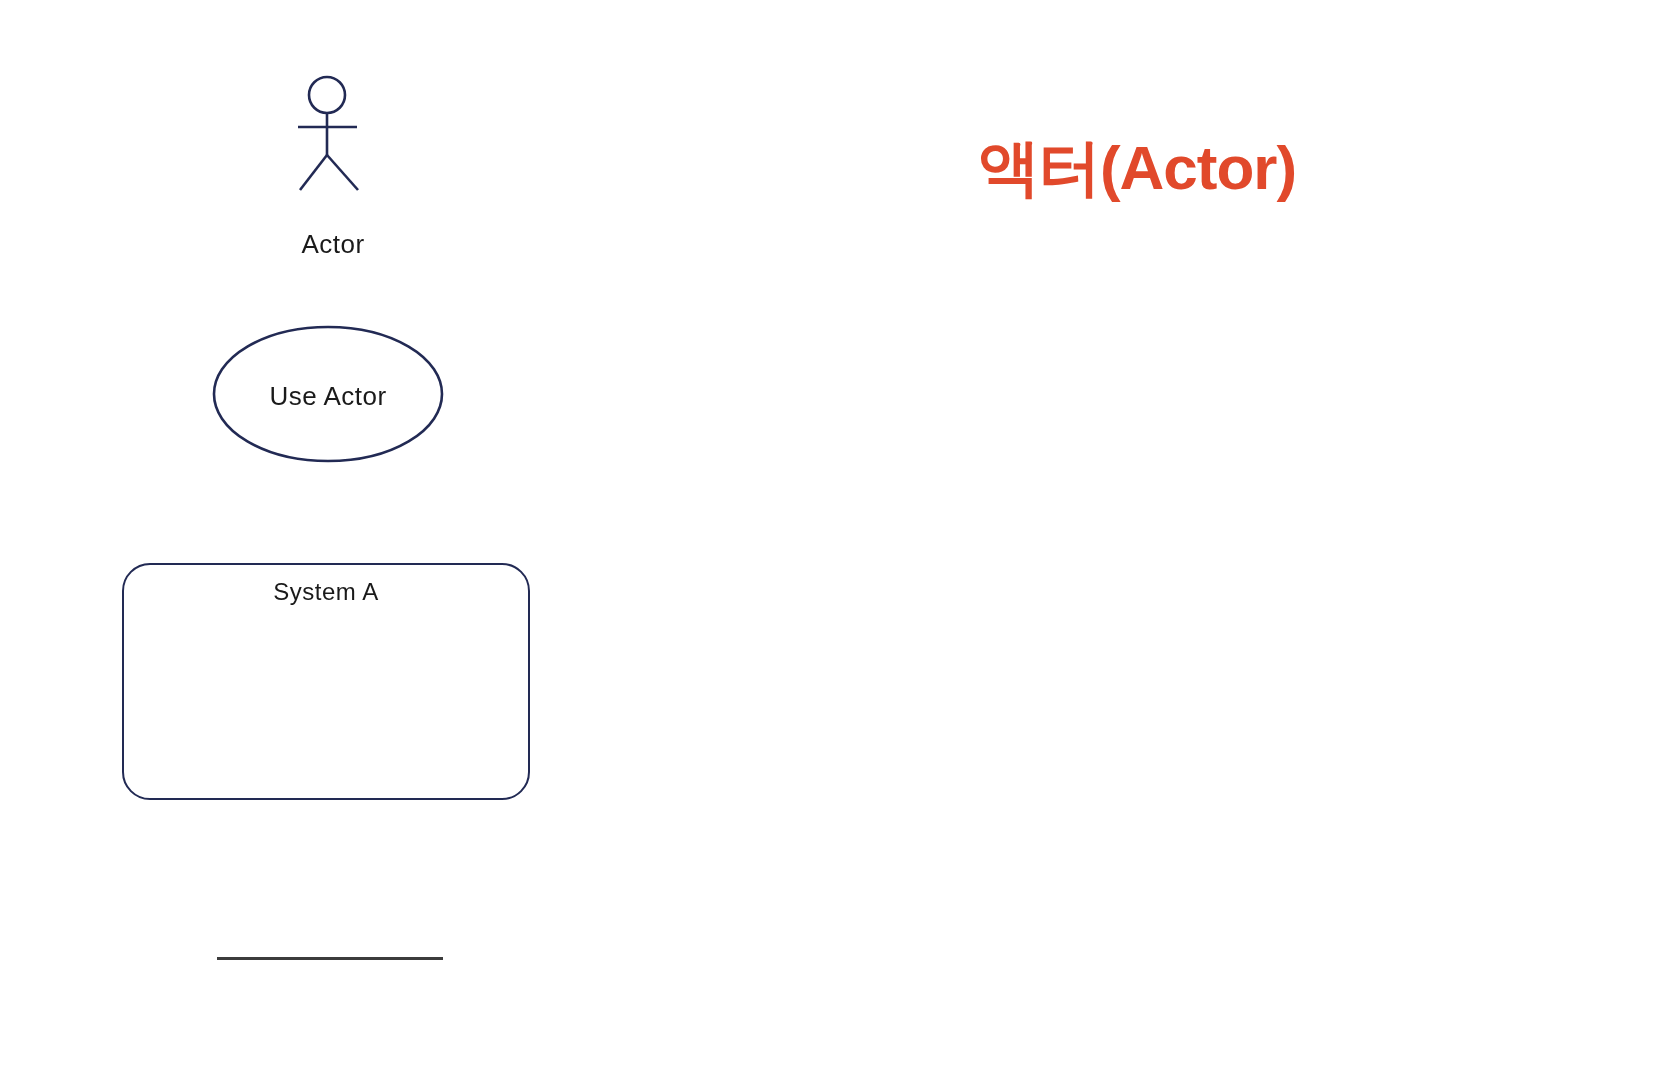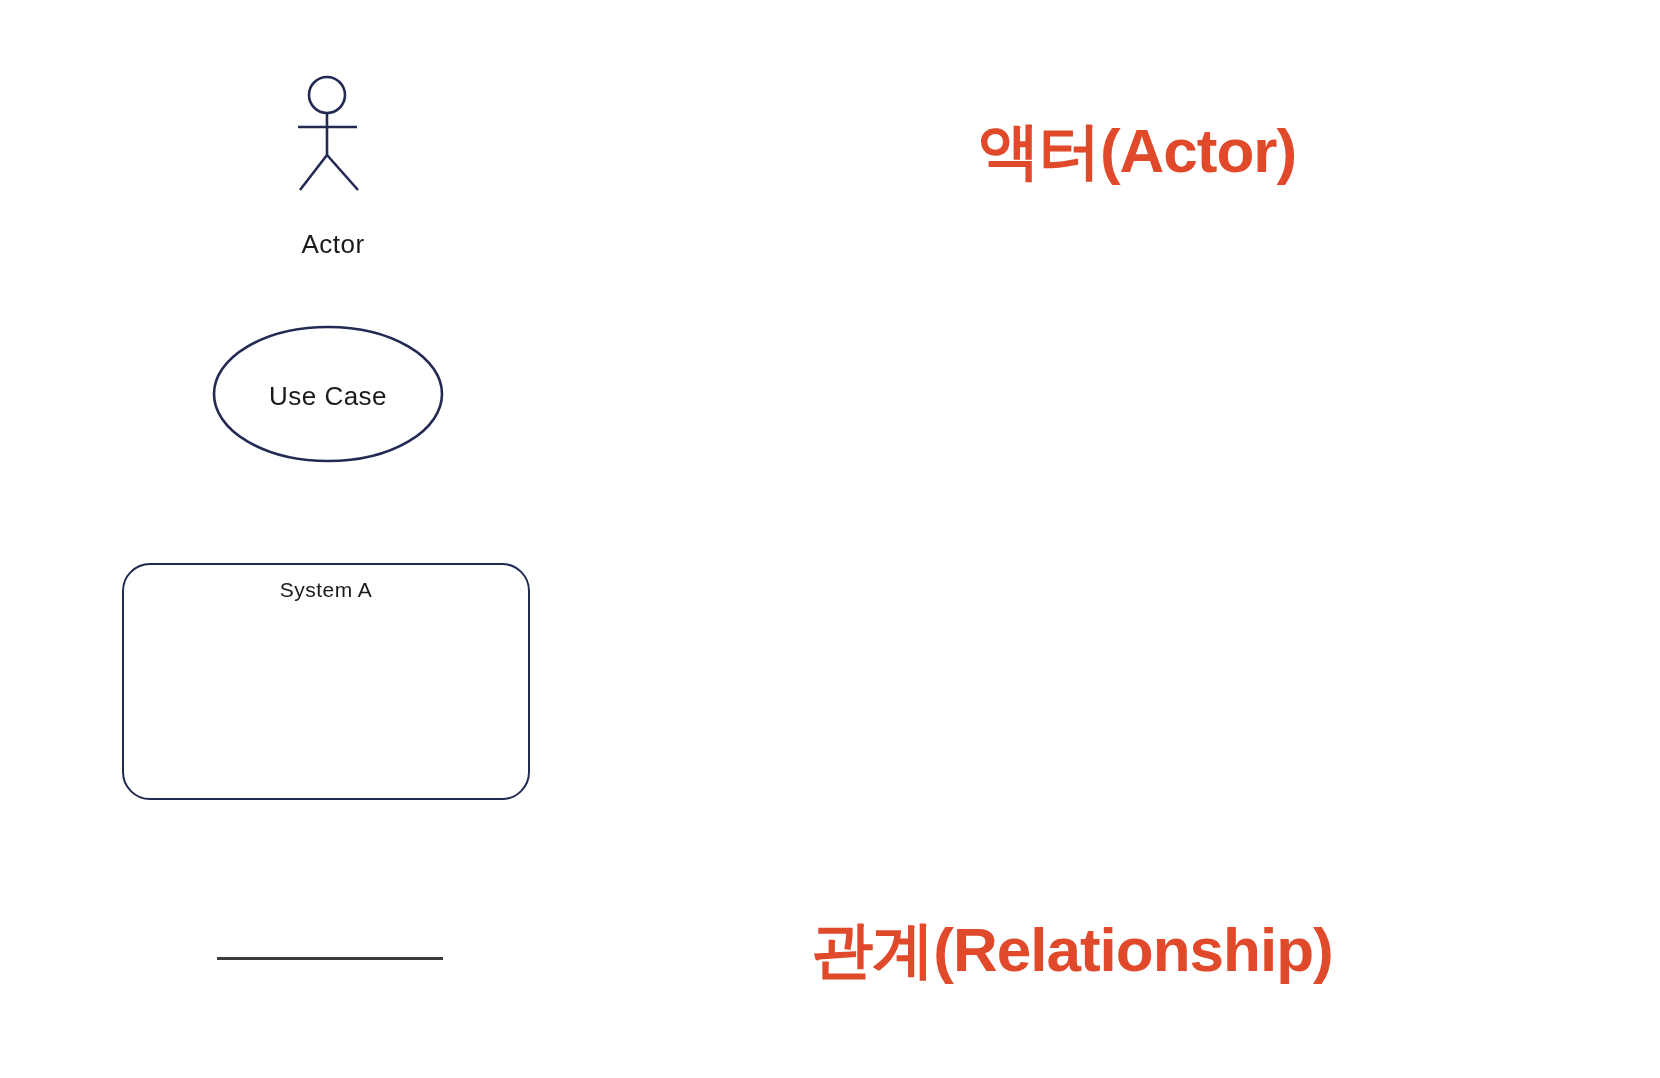--- a/index.html
+++ b/index.html
@@ -44,41 +44,41 @@
     border-radius: 28px;
     background: transparent;
   }
   .boundary-title {
     position: absolute;
     left: 122px;
     top: 578px;
     width: 408px;
     text-align: center;
     color: var(--shape-label);
-    font-size: 21px;
+    font-size: 24px;
     letter-spacing: 0.5px;
   }
   .relationship-line {
     position: absolute;
     left: 217px;
     top: 957px;
     width: 226px;
     height: 3px;
     background: var(--line-color);
   }
   .kr-label {
     position: absolute;
     color: var(--highlight);
     font-size: 62px;
     font-weight: 800;
     letter-spacing: -1px;
     white-space: nowrap;
     transform: translate(-50%, -50%);
   }
-  .kr-1 { left: 1137px; top: 151px; }
+  .kr-1 { left: 1137px; top: 168px; }
   .kr-2 { left: 1070px; top: 406px; }
   .kr-3 { left: 1075px; top: 666px; }
   .kr-4 { left: 1072px; top: 950px; }
 </style>
 </head>
 <body>
 
 <div class="stage">
 
   <svg class="shape-svg abs" style="left:280px; top:70px;" width="96" height="126" viewBox="0 0 96 126">
@@ -86,23 +86,22 @@
     <line x1="47" y1="43" x2="47" y2="85"></line>
     <line x1="18" y1="57" x2="77" y2="57"></line>
     <line x1="47" y1="85" x2="20" y2="120"></line>
     <line x1="47" y1="85" x2="78" y2="120"></line>
   </svg>
   <div class="shape-label centered" style="left:333px; top:217px;margin-top:27px;">Actor</div>
 
   <svg class="shape-svg abs" style="left:210px; top:324px;" width="236" height="140" viewBox="0 0 236 140">
     <ellipse cx="118" cy="70" rx="114" ry="67"></ellipse>
   </svg>
-  <div class="shape-label centered" style="left:328px; top:396px;">Use Case</div>
+  <div class="shape-label centered" style="left:328px; top:396px;">Use Actor</div>
 
   <div class="boundary-box"></div>
   <div class="boundary-title">System A</div>
 
   <div class="relationship-line"></div>
 
   <div class="kr-label kr-1">액터(Actor)</div>
-  <div class="kr-label kr-4">관계(Relationship)</div>
 
 </div>
 
 </body></html>

